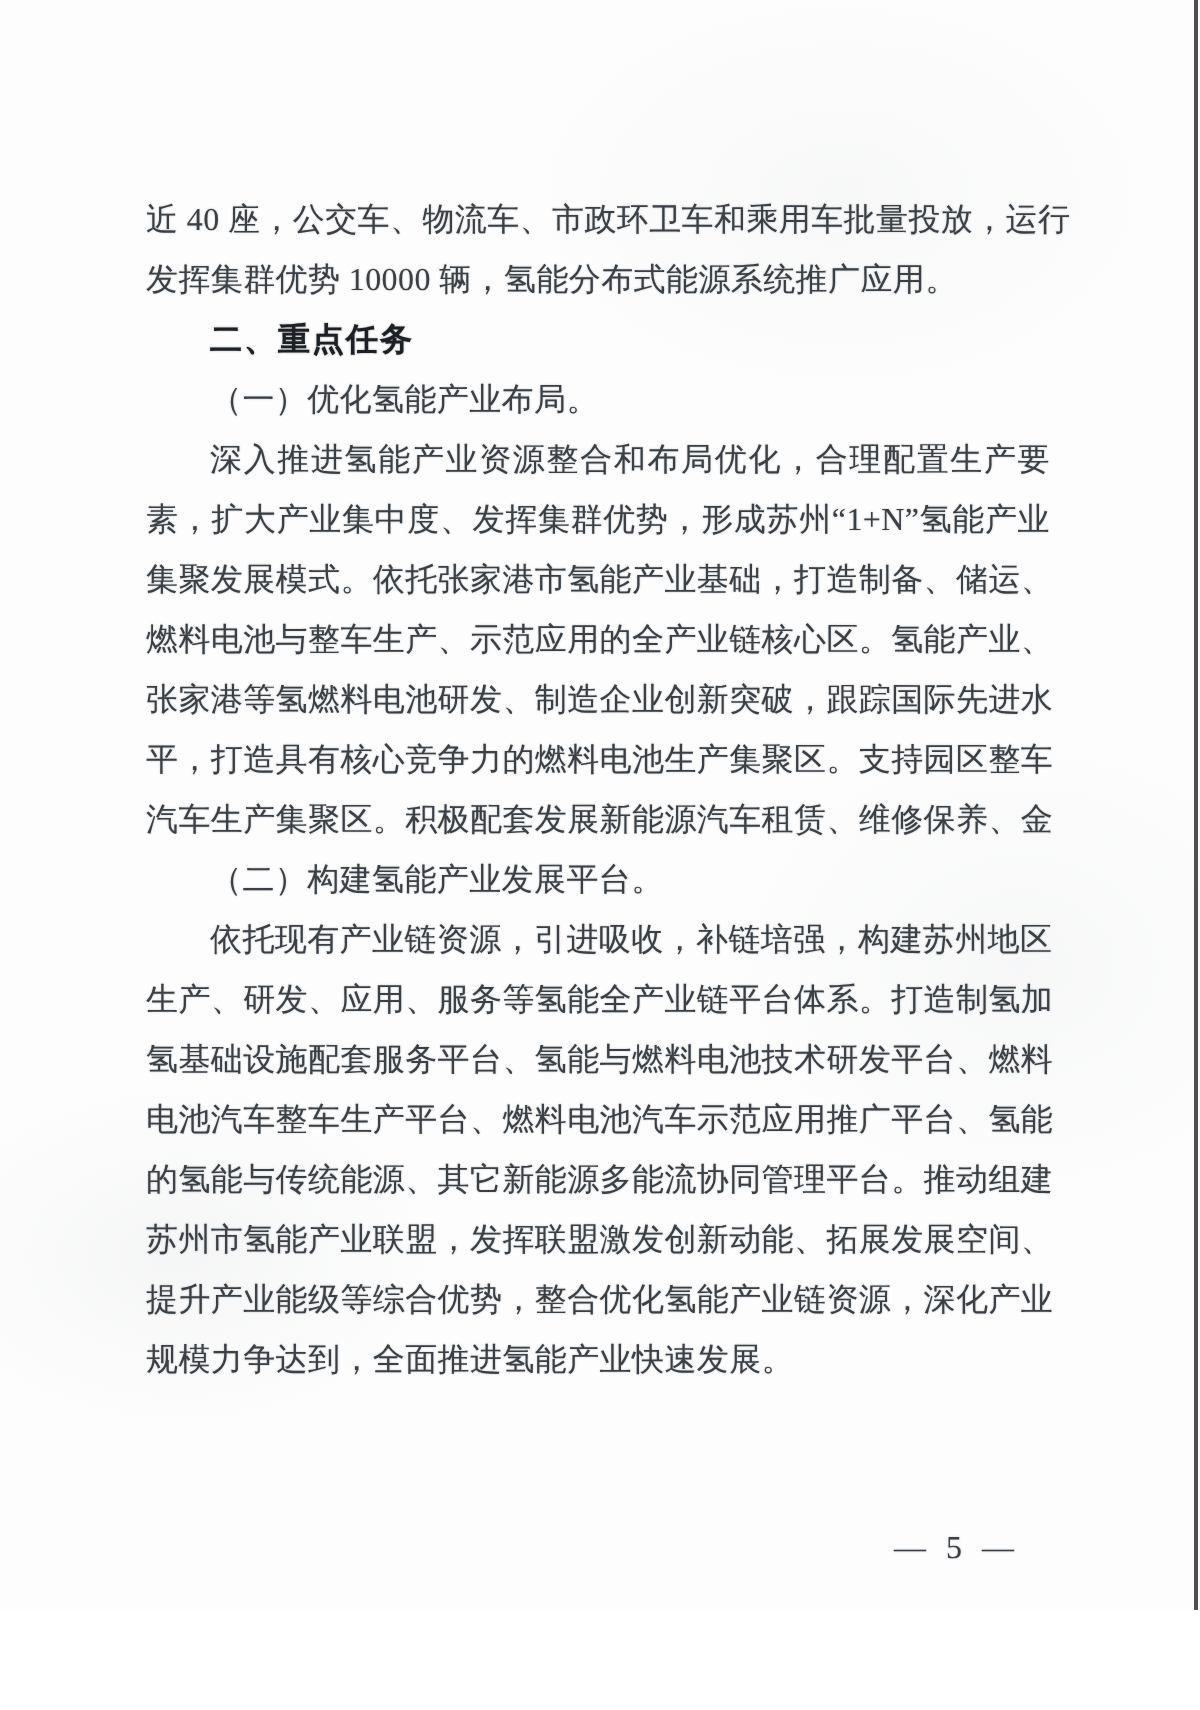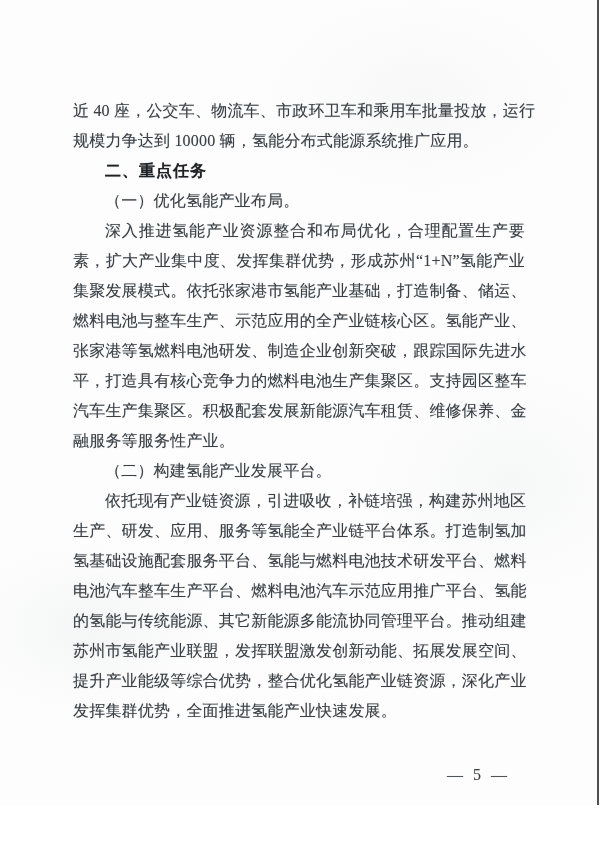--- a/index.html
+++ b/index.html
@@ -74,35 +74,34 @@
     text-shadow: 0 0 1px rgba(58,64,70,0.35);
   }
 </style>
 </head>
 <body>
 
 <div class="page">
   <div class="scan-edge"></div>
   <main class="content">
       <div class="line fill">近 40 座，公交车、物流车、市政环卫车和乘用车批量投放，运行</div>
-      <div class="line">规模力争达到 10000 辆，氢能分布式能源系统推广应用。</div>
+      <div class="line">发挥集群优势 10000 辆，氢能分布式能源系统推广应用。</div>
       <div class="line indent bold">二、重点任务</div>
       <div class="line indent">（一）优化氢能产业布局。</div>
       <div class="line indent fill">深入推进氢能产业资源整合和布局优化，合理配置生产要</div>
       <div class="line fill">素，扩大产业集中度、发挥集群优势，形成苏州“1+N”氢能产业</div>
       <div class="line fill">集聚发展模式。依托张家港市氢能产业基础，打造制备、储运、</div>
       <div class="line fill">燃料电池与整车生产、示范应用的全产业链核心区。氢能产业、</div>
       <div class="line fill">张家港等氢燃料电池研发、制造企业创新突破，跟踪国际先进水</div>
       <div class="line fill">平，打造具有核心竞争力的燃料电池生产集聚区。支持园区整车</div>
       <div class="line fill">汽车生产集聚区。积极配套发展新能源汽车租赁、维修保养、金</div>
-      <div class="line">融服务等服务性产业。</div>
       <div class="line indent">（二）构建氢能产业发展平台。</div>
       <div class="line indent fill">依托现有产业链资源，引进吸收，补链培强，构建苏州地区</div>
       <div class="line fill">生产、研发、应用、服务等氢能全产业链平台体系。打造制氢加</div>
       <div class="line fill">氢基础设施配套服务平台、氢能与燃料电池技术研发平台、燃料</div>
       <div class="line fill">电池汽车整车生产平台、燃料电池汽车示范应用推广平台、氢能</div>
       <div class="line fill">的氢能与传统能源、其它新能源多能流协同管理平台。推动组建</div>
       <div class="line fill">苏州市氢能产业联盟，发挥联盟激发创新动能、拓展发展空间、</div>
       <div class="line fill">提升产业能级等综合优势，整合优化氢能产业链资源，深化产业</div>
-      <div class="line">发挥集群优势，全面推进氢能产业快速发展。</div>
+      <div class="line">规模力争达到，全面推进氢能产业快速发展。</div>
     </main>
   <div class="page-number">— 5 —</div>
 </div>
 
 </body></html>

